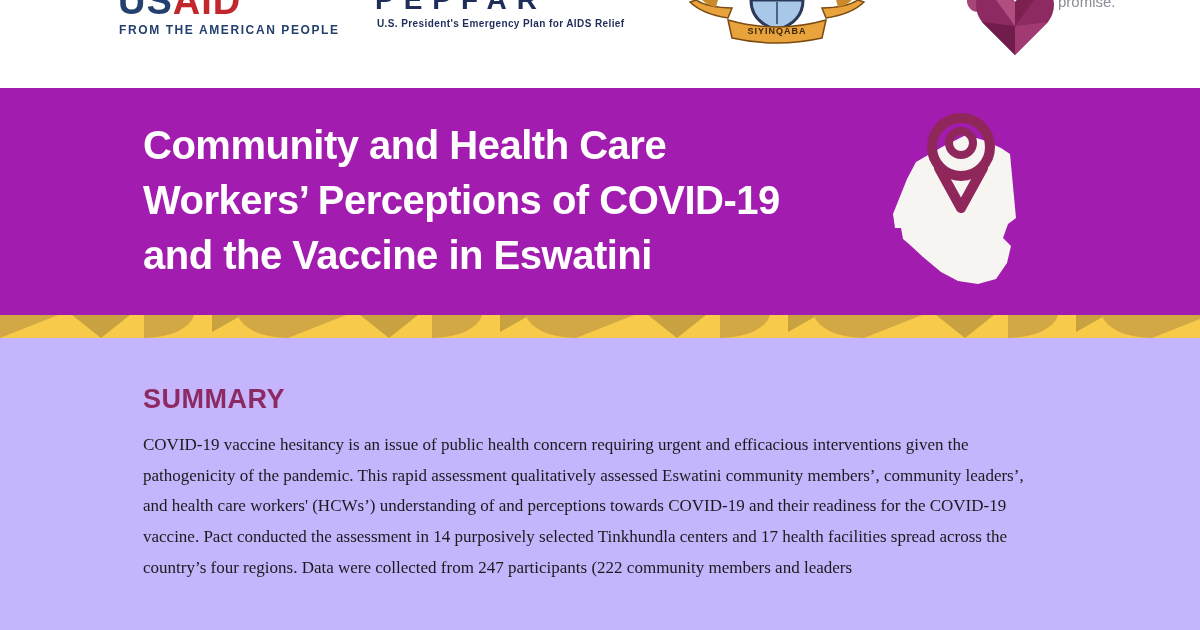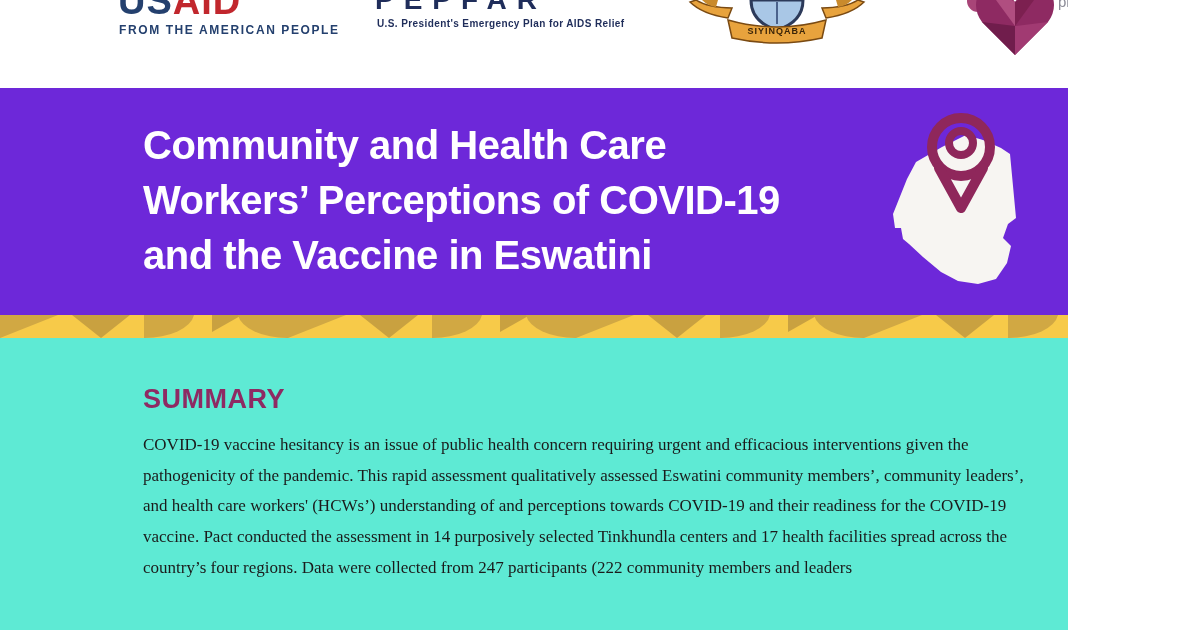--- a/index.html
+++ b/index.html
@@ -1,43 +1,43 @@
 <!DOCTYPE html>
 <html><head>
 <meta charset="utf-8">
 <style>
   html,body{margin:0;padding:0;}
   .page{
-    position:relative;width:1068px;height:630px;background:#ffffff;
+    position:relative;width:1200px;height:630px;background:#ffffff;
     overflow:hidden;font-family:"Liberation Sans",sans-serif;
   }
   
   .logo-band{position:absolute;left:0;top:0;width:1200px;height:88px;background:#ffffff;overflow:hidden;}
   .usaid{position:absolute;left:118px;top:0;width:160px;}
   .usaid-word{position:absolute;left:0;top:-21px;font-size:38px;font-weight:bold;letter-spacing:1px;line-height:44px;white-space:nowrap;}
   .usaid-us{color:#24406e;}
   .usaid-aid{color:#c1272d;}
   .usaid-tag{position:absolute;left:1px;top:23px;font-size:12px;font-weight:bold;letter-spacing:1.6px;color:#24406e;white-space:nowrap;}
   .pepfar{position:absolute;left:375px;top:0;width:200px;}
   .pepfar-word{position:absolute;left:0;top:-16px;font-size:28px;font-weight:bold;letter-spacing:10px;color:#1f2d5a;line-height:32px;white-space:nowrap;}
   .pepfar-tag{position:absolute;left:2px;top:18px;font-size:10px;font-weight:bold;letter-spacing:0.4px;color:#1f2d5a;white-space:nowrap;}
   .crest{position:absolute;left:688px;top:0;width:178px;height:48px;}
   .pactlogo{position:absolute;left:950px;top:0;width:195px;height:60px;}
   
-  .banner{position:absolute;left:0;top:88px;width:1200px;height:227px;background:#6d28d9;}
+  .banner{position:absolute;left:0;top:88px;width:1200px;height:227px;background:#a21caf;}
   .banner-title{
     position:absolute;left:143px;top:30px;width:760px;
     color:#ffffff;font-weight:bold;font-size:40px;line-height:55px;
     letter-spacing:-0.5px;white-space:pre-line;
   }
   .map-wrap{position:absolute;left:884px;top:12px;width:140px;height:200px;}
   
   .strip{position:absolute;left:0;top:315px;width:1200px;height:23px;line-height:0;}
   
-  .content{position:absolute;left:0;top:338px;width:1200px;height:292px;background:#5eead4;}
+  .content{position:absolute;left:0;top:338px;width:1200px;height:292px;background:#c4b5fd;}
   .summary-heading{
     position:absolute;left:143px;top:46px;margin:0;
     font-size:27px;font-weight:600;letter-spacing:0.5px;color:#8e2a63;
     font-family:"Liberation Sans",sans-serif;
   }
   .summary-body{
     position:absolute;left:143px;top:92px;width:905px;margin:0;
     font-family:"Liberation Serif",serif;font-size:17px;line-height:30.7px;
     color:#1b1b1b;text-align:left;
   }

